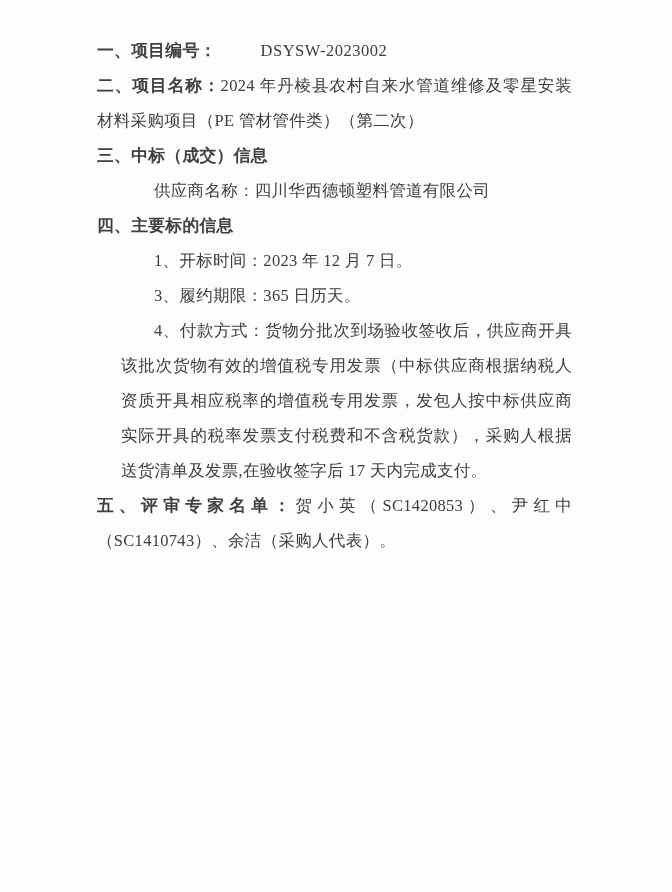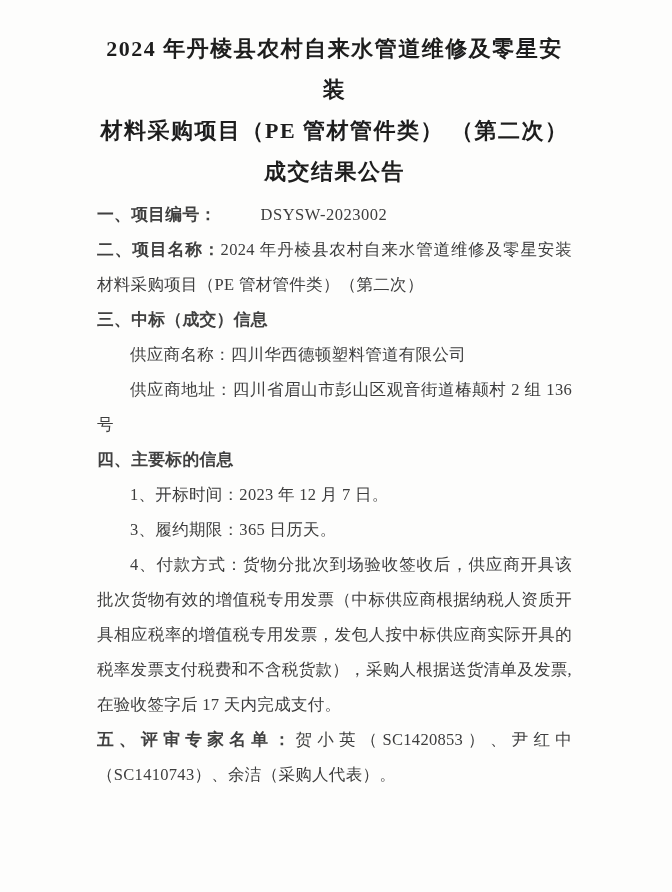--- a/index.html
+++ b/index.html
@@ -33,54 +33,49 @@
   .para {
     margin: 0;
     font-size: 16.5px;
     line-height: 35px;
     text-align: justify;
     color: #3d3d3d;
     letter-spacing: 0.3px;
   }
   .para.indent {
     text-indent: 2em;
+    margin-left: 24px;
   }
   .heading, .b {
     font-family: "Liberation Sans", sans-serif;
     font-weight: bold;
     color: #404040;
     font-size: 16.8px;
   }
   .mono-num {
     letter-spacing: 0.5px;
     margin-left: 44px;
   }
 </style>
 </head>
 <body>
 
 <div class="page">
 
-  <div class="title">
-    <div>2024 年丹棱县农村自来水管道维修及零星安装</div>
-    <div>材料采购项目（PE 管材管件类） （第二次）</div>
-    <div>成交结果公告</div>
-  </div>
 
   <div class="doc-body">
 
     <p class="para"><span class="b">一、项目编号：</span><span class="mono-num">DSYSW-2023002</span></p>
 
     <p class="para"><span class="b">二、项目名称：</span><span>2024 年丹棱县农村自来水管道维修及零星安装材料采购项目（PE 管材管件类）（第二次）</span></p>
 
     <p class="para heading">三、中标（成交）信息</p>
 
     <p class="para indent">供应商名称：四川华西德顿塑料管道有限公司</p>
 
-    <p class="para indent">供应商地址：四川省眉山市彭山区观音街道椿颠村 2 组 136 号</p>
 
 
     <p class="para heading">四、主要标的信息</p>
 
     <p class="para indent">1、开标时间：2023 年 12 月 7 日。</p>
 
 
     <p class="para indent">3、履约期限：365 日历天。</p>
 
     <p class="para indent">4、付款方式：货物分批次到场验收签收后，供应商开具该批次货物有效的增值税专用发票（中标供应商根据纳税人资质开具相应税率的增值税专用发票，发包人按中标供应商实际开具的税率发票支付税费和不含税货款），采购人根据送货清单及发票,在验收签字后 17 天内完成支付。</p>

